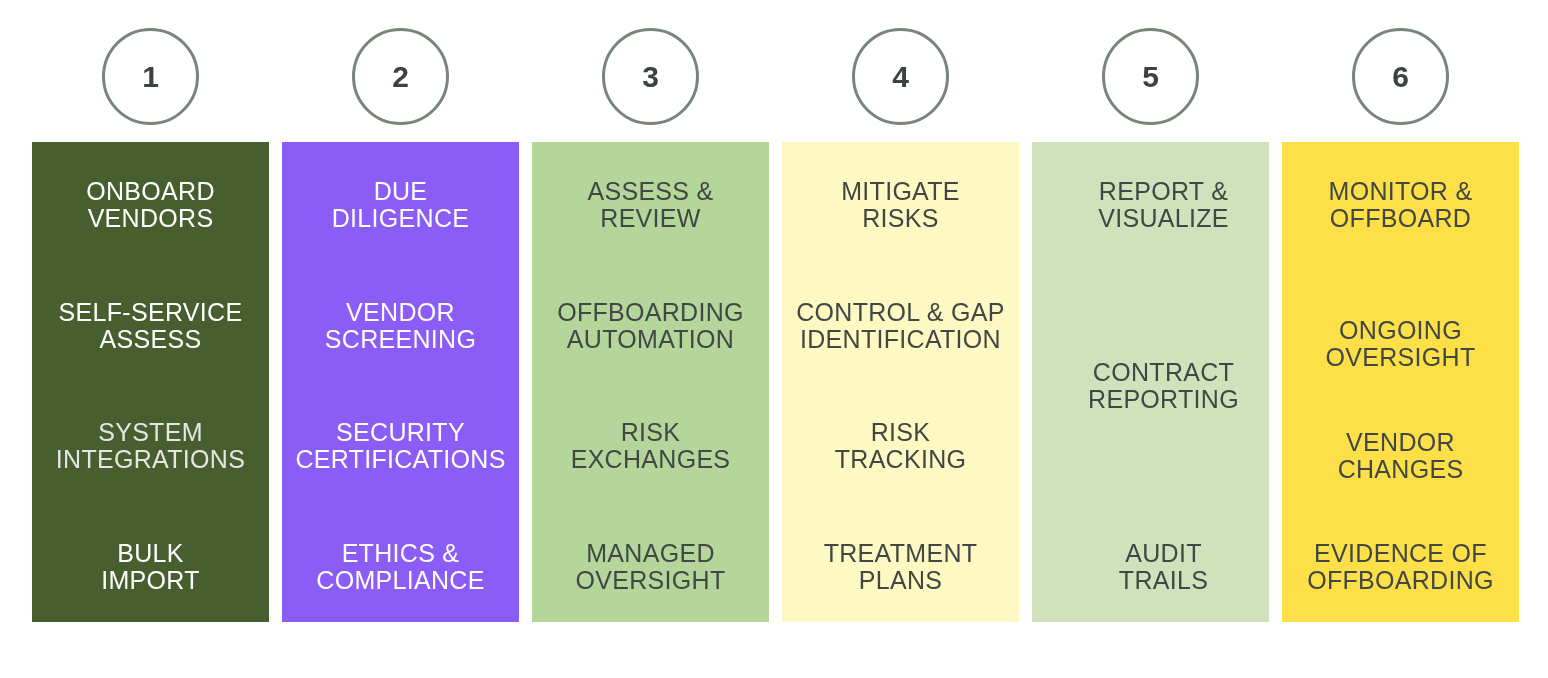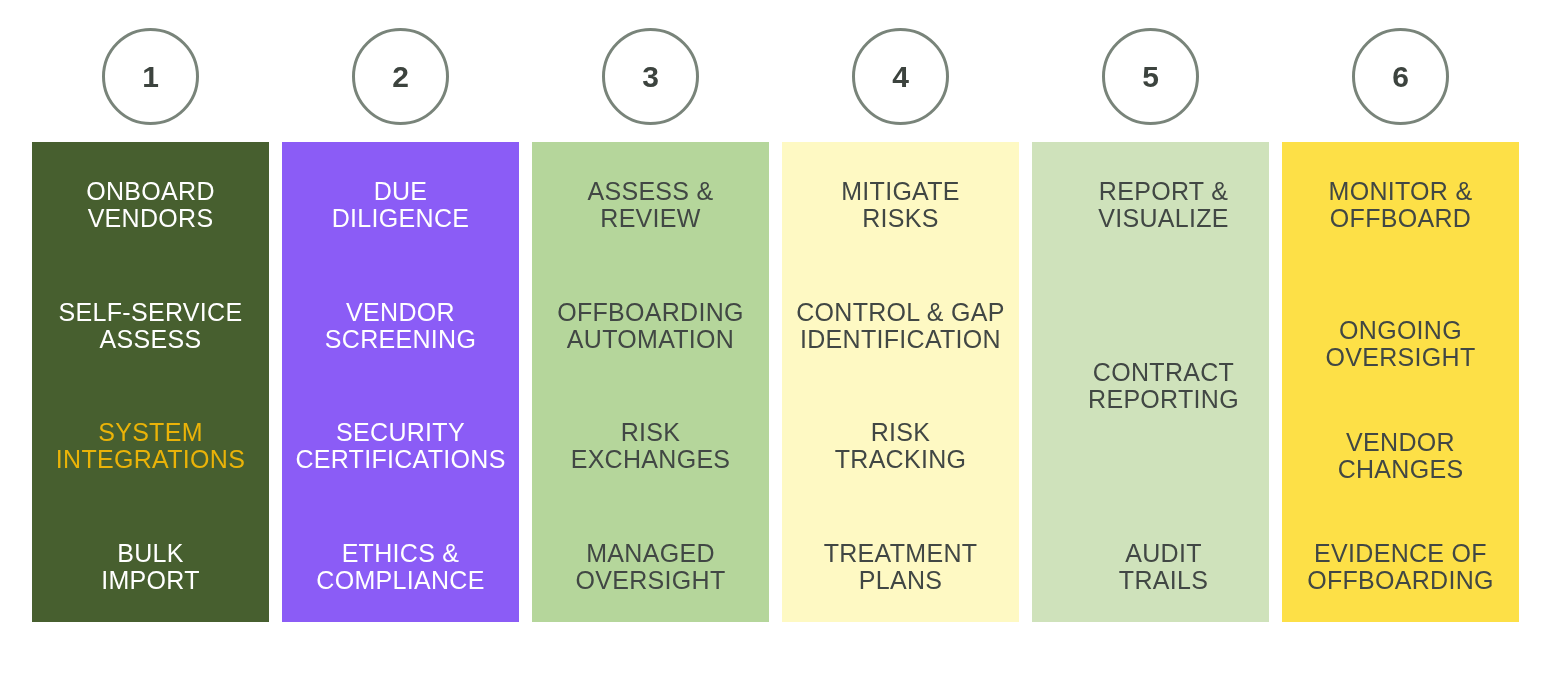--- a/index.html
+++ b/index.html
@@ -69,21 +69,21 @@
 
     <div class="step-col">
       <div class="step-circle" style="border-color: rgb(121, 132, 122);">
         <span>1</span>
       </div>
       <div class="step-box" style="background-color: rgb(71, 95, 47);">
         <div class="step-item" style="color: rgb(255, 255, 255);">ONBOARD
 VENDORS</div>
         <div class="step-item" style="color: rgb(255, 255, 255);">SELF-SERVICE
 ASSESS</div>
-        <div class="step-item" style="color: #eab308;">SYSTEM
+        <div class="step-item" style="color: #e5e5e5;">SYSTEM
 INTEGRATIONS</div>
         <div class="step-item" style="color: rgb(255, 255, 255);">BULK
 IMPORT</div>
       </div>
     </div>
 
     <div class="step-col">
       <div class="step-circle" style="border-color: rgb(121, 132, 122);">
         <span>2</span>
       </div>

